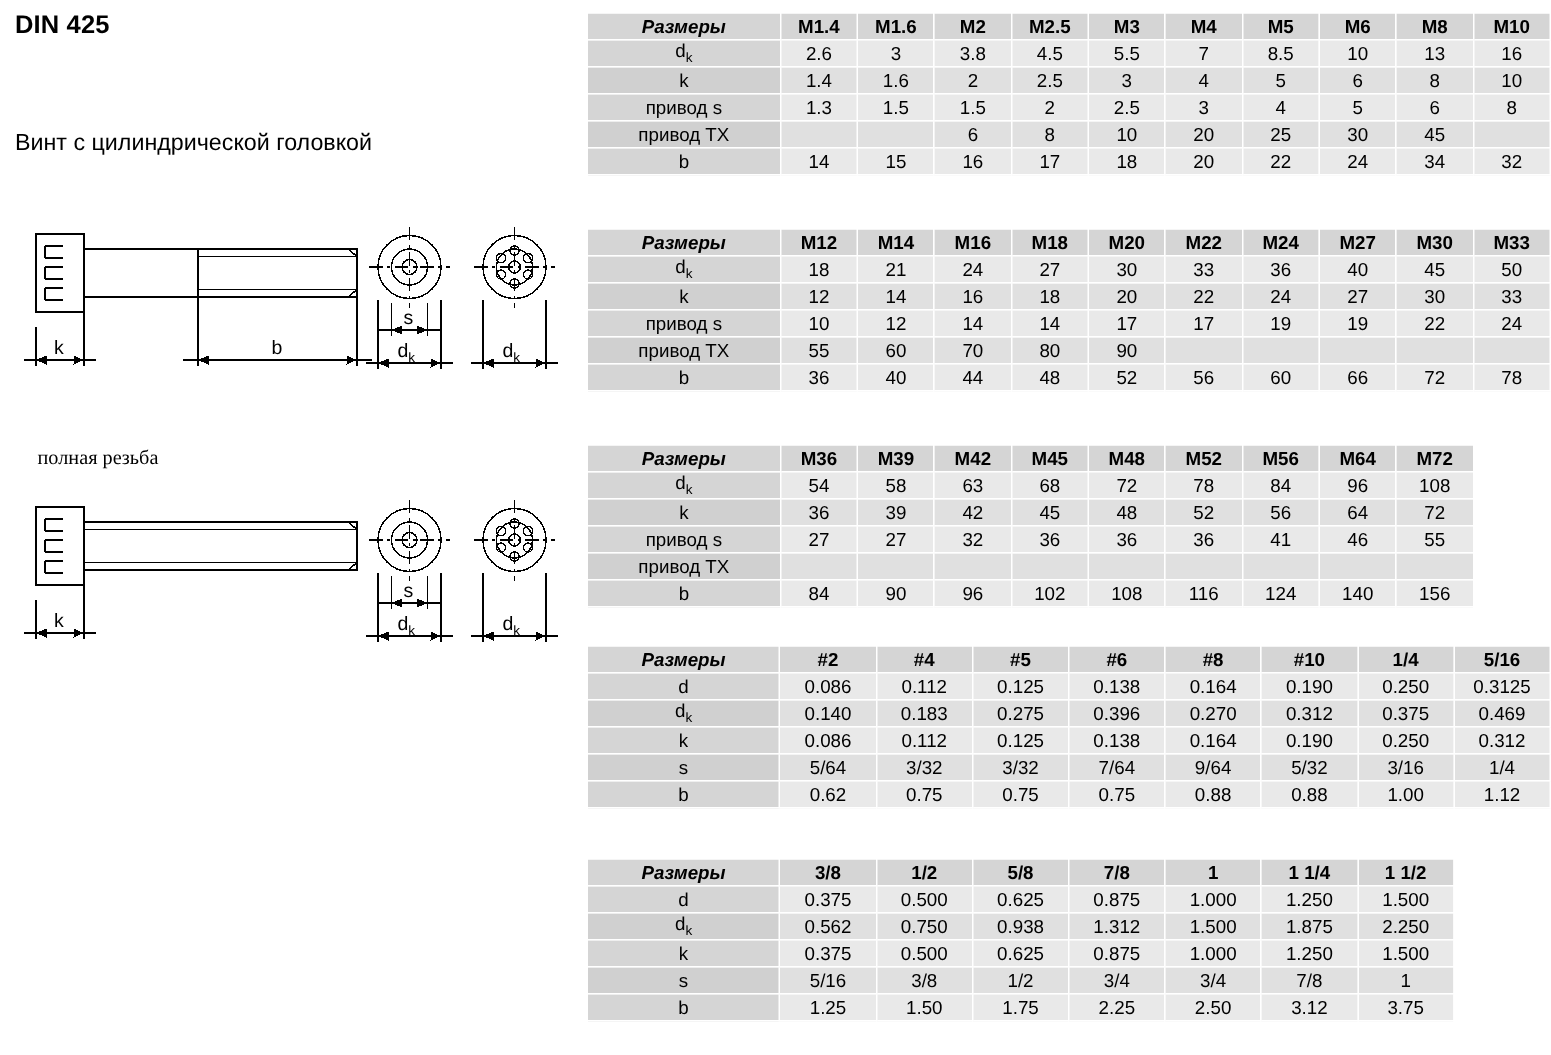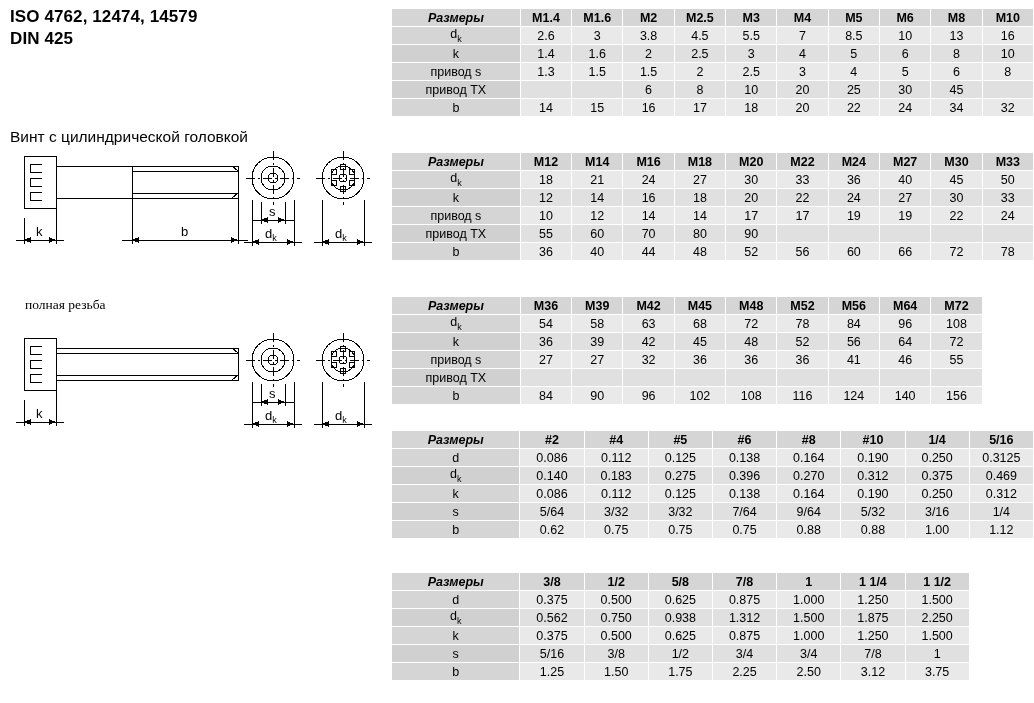--- a/index.html
+++ b/index.html
@@ -38,21 +38,20 @@
     line-height: 22px;
     letter-spacing: 0.1px;
   }
   #doc-subtitle {
     position: absolute;
     left: 10px;
     top: 86px;
     width: 370px;
     font-size: 15.5px;
     line-height: 20px;
-    margin-top: 41px;
   }
   #full-thread-label {
     position: absolute;
     left: 25px;
     top: 297px;
     font-size: 13.5px;
     font-family: Liberation Serif, serif;
   }
   .drawing {
     position: absolute;
@@ -106,21 +105,20 @@
   .sub { font-size: 9px; vertical-align: sub; }
 </style>
 </head>
 <body>
 
 <div id="page">
 
   <div id="left-col">
 
     <div id="doc-title">
-      <div>ISO 4762, 12474, 14579</div>
       <div>DIN 425</div>
     </div>
 
     <div id="doc-subtitle">Винт с цилиндрической головкой</div>
 
     <svg class="drawing" id="drawing-top" width="386" height="150" viewBox="0 0 386 150">
       <g fill="none" stroke="#000" stroke-width="1" shape-rendering="crispEdges">
 
         <rect x="22" y="16" width="32" height="52"></rect>
 

